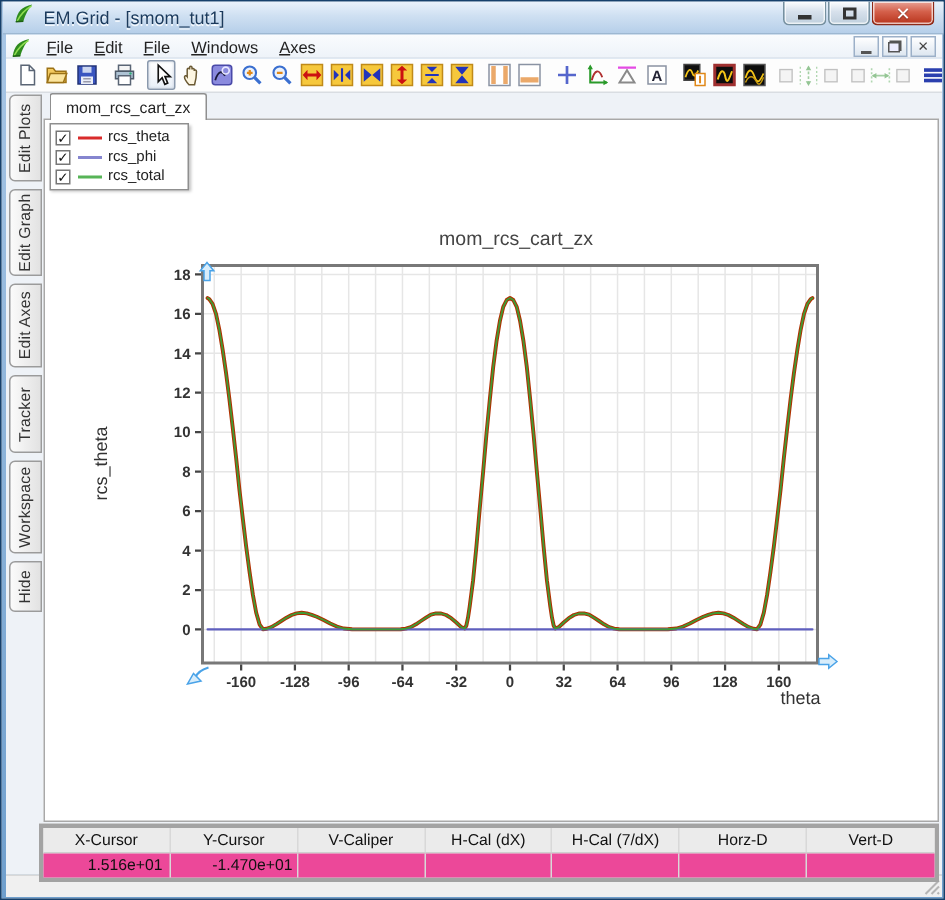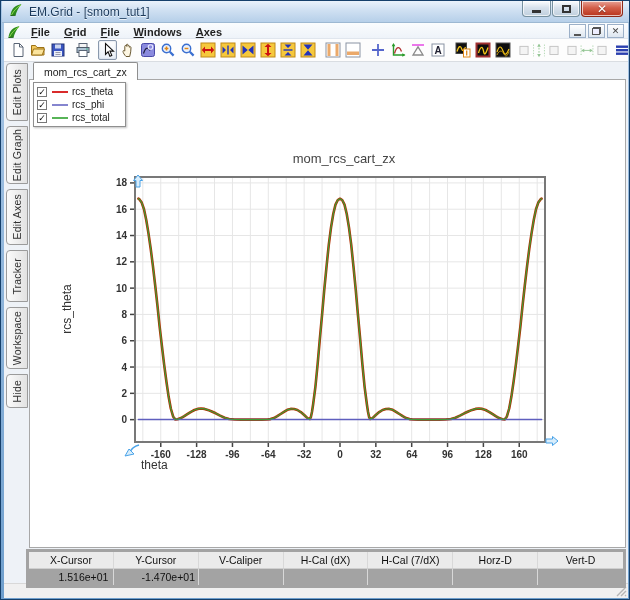--- a/index.html
+++ b/index.html
@@ -11,21 +11,21 @@
   .win-buttons{position:absolute;right:7px;top:0;display:flex;}
   .win-btn{height:16px;border:1px solid #76909f;border-top:none;border-radius:0 0 4px 4px;display:flex;align-items:center;justify-content:center;margin-left:1px;background:linear-gradient(#fdfeff,#d7e1ec 45%,#bfcfdd);box-shadow:inset 0 0 0 1px rgba(255,255,255,.7);cursor:default;}
   .win-btn.minb{width:29px}.win-btn.maxb{width:28px}
   .win-btn.closeb{width:42px;background:linear-gradient(#e8a397,#d4604b 45%,#b8341c);border-color:#8e2a18;}
   .glyph-minbar{width:9px;height:3px;background:#333;margin-top:6px;}
   .glyph-maxbox{width:9px;height:8px;border:2px solid #333;}
   .glyph-closex{color:#fff;font-size:12px;font-weight:bold;text-shadow:0 1px 1px rgba(0,0,0,.4);line-height:1;}
   
   .menubar{position:absolute;left:3px;top:22px;width:624px;height:16px;background:linear-gradient(#fafcfe,#eef3f9);display:flex;align-items:center;border-bottom:1px solid #e0e6ee;}
   .menubar .mini-logo{width:14px;height:14px;margin:0 4px 0 2px;}
-  .menu-item{display:inline-block;font-size:11px;color:#222;padding:1px 7px;cursor:default;font-weight:bold;}
+  .menu-item{display:inline-block;font-size:11px;color:#222;padding:1px 7px;cursor:default;}
   .menu-item::first-letter{text-decoration:underline;}
   .mdi-buttons{position:absolute;right:4px;top:1px;display:flex;gap:2px;}
   .mdi-btn{width:17px;height:14px;border:1px solid #9cb0c8;background:linear-gradient(#ffffff,#dde6f0);display:flex;align-items:center;justify-content:center;font-size:9px;color:#444;}
   .mdi-minbar{width:7px;height:2px;background:#555;margin-top:7px;}
   .mdi-restore{position:relative;width:9px;height:8px;}
   .mdi-restore::before{content:"";position:absolute;right:0;top:0;width:6px;height:5px;border:1px solid #555;}
   .mdi-restore::after{content:"";position:absolute;left:0;bottom:0;width:6px;height:5px;border:1px solid #555;background:#eef;}
   
   .toolbar{position:absolute;left:3px;top:38px;width:624px;height:23px;background:#fdfdfd;border-bottom:1px solid #d9dde2;display:flex;align-items:center;padding-left:4px;overflow:hidden;}
   .tbtn{width:19px;height:20px;display:flex;align-items:center;justify-content:center;margin-right:1px;border:1px solid transparent;flex:none;cursor:default;}
@@ -45,30 +45,30 @@
   
   .panel{position:absolute;left:25px;top:17px;width:597px;height:469px;background:#fff;border:1px solid #a8a8a8;z-index:1;}
   
   .legend{position:absolute;left:29px;top:20px;width:93px;background:#fff;border:1px solid #8f8f8f;box-shadow:1px 1px 2px rgba(0,0,0,.25);z-index:5;padding:2px 3px;}
   .legend-row{display:flex;align-items:center;height:13px;}
   .legend-check{width:10px;height:10px;border:1px solid #777;background:#fff;font-size:9px;line-height:9px;text-align:center;color:#111;flex:none;cursor:default;}
   .legend-line{width:16px;height:0;border-top:2px solid #000;margin:0 4px 0 5px;flex:none;}
   .legend-label{font-size:10px;color:#222;white-space:nowrap;}
   
   .chart-title{position:absolute;left:137px;top:89px;width:406px;text-align:center;font-size:13px;color:#444;z-index:2;}
-  .xlabel{position:absolute;left:137px;top:396px;width:406px;text-align:left;font-size:12px;color:#333;z-index:2;}
+  .xlabel{position:absolute;left:137px;top:396px;width:406px;text-align:right;font-size:12px;color:#333;z-index:2;}
   .ylabel{position:absolute;left:63px;top:247px;transform:translate(-50%,-50%) rotate(-90deg);font-size:12px;color:#333;z-index:2;}
   .plot-svg{position:absolute;left:95px;top:105px;z-index:2;}
   
   .cursor-table{position:absolute;left:22px;top:487px;width:600px;border:3px solid #a3a3a3;background:#fff;z-index:2;}
   .ct-row{display:grid;grid-template-columns:repeat(7,1fr);}
   .ct-head{background:#ebebeb;border-bottom:1px solid #cfcfcf;}
   .ct-cell{font-size:10.5px;color:#111;text-align:center;padding:2px 0;border-right:1px solid #d8d8d8;height:16px;white-space:nowrap;overflow:hidden;}
   .ct-cell:last-child{border-right:none;}
-  .ct-val{background:#a3a3a3;padding-left:25px;}
+  .ct-val{background:#ec4899;padding-left:25px;}
   
   .statusbar{position:absolute;left:3px;top:582px;width:624px;height:15px;background:#f0f0f0;border-top:1px solid #d8d8d8;}
   .grip{position:absolute;right:1px;bottom:1px;width:12px;height:12px;}
 </style>
 </head>
 <body>
 
 <div class="window">
 
   <div class="titlebar">
@@ -90,21 +90,21 @@
         </div>
     </div>
   </div>
 
   <div class="menubar">
     <span class="mini-logo" id="doc-logo"><svg width="16" height="16" viewBox="0 0 16 16">
           <path d="M2.5 13.5C3.5 6.5 6.5 3.5 13.5 2 10 6 8.8 9.5 7.5 13.5z" fill="#2e8b1e"></path>
           <path d="M3.5 13C5.5 9 8.5 5.5 13 3" stroke="#8edc50" stroke-width="1" fill="none"></path>
           <path d="M2.5 13.5l5-.3" stroke="#1c5f12" stroke-width="1" fill="none"></path>
         </svg></span>
-    <div id="menu-items"><span class="menu-item">File</span><span class="menu-item">Grid</span><span class="menu-item">File</span><span class="menu-item">Windows</span><span class="menu-item">Axes</span></div>
+    <div id="menu-items"><span class="menu-item">File</span><span class="menu-item">Edit</span><span class="menu-item">File</span><span class="menu-item">Windows</span><span class="menu-item">Axes</span></div>
     <div class="mdi-buttons">
       <div class="mdi-btn">
           <span class="mdi-minbar"></span>
         </div>
       <div class="mdi-btn">
           <span class="mdi-restore"></span>
         </div>
       <div class="mdi-btn">
           <span>✕</span>
         </div>

